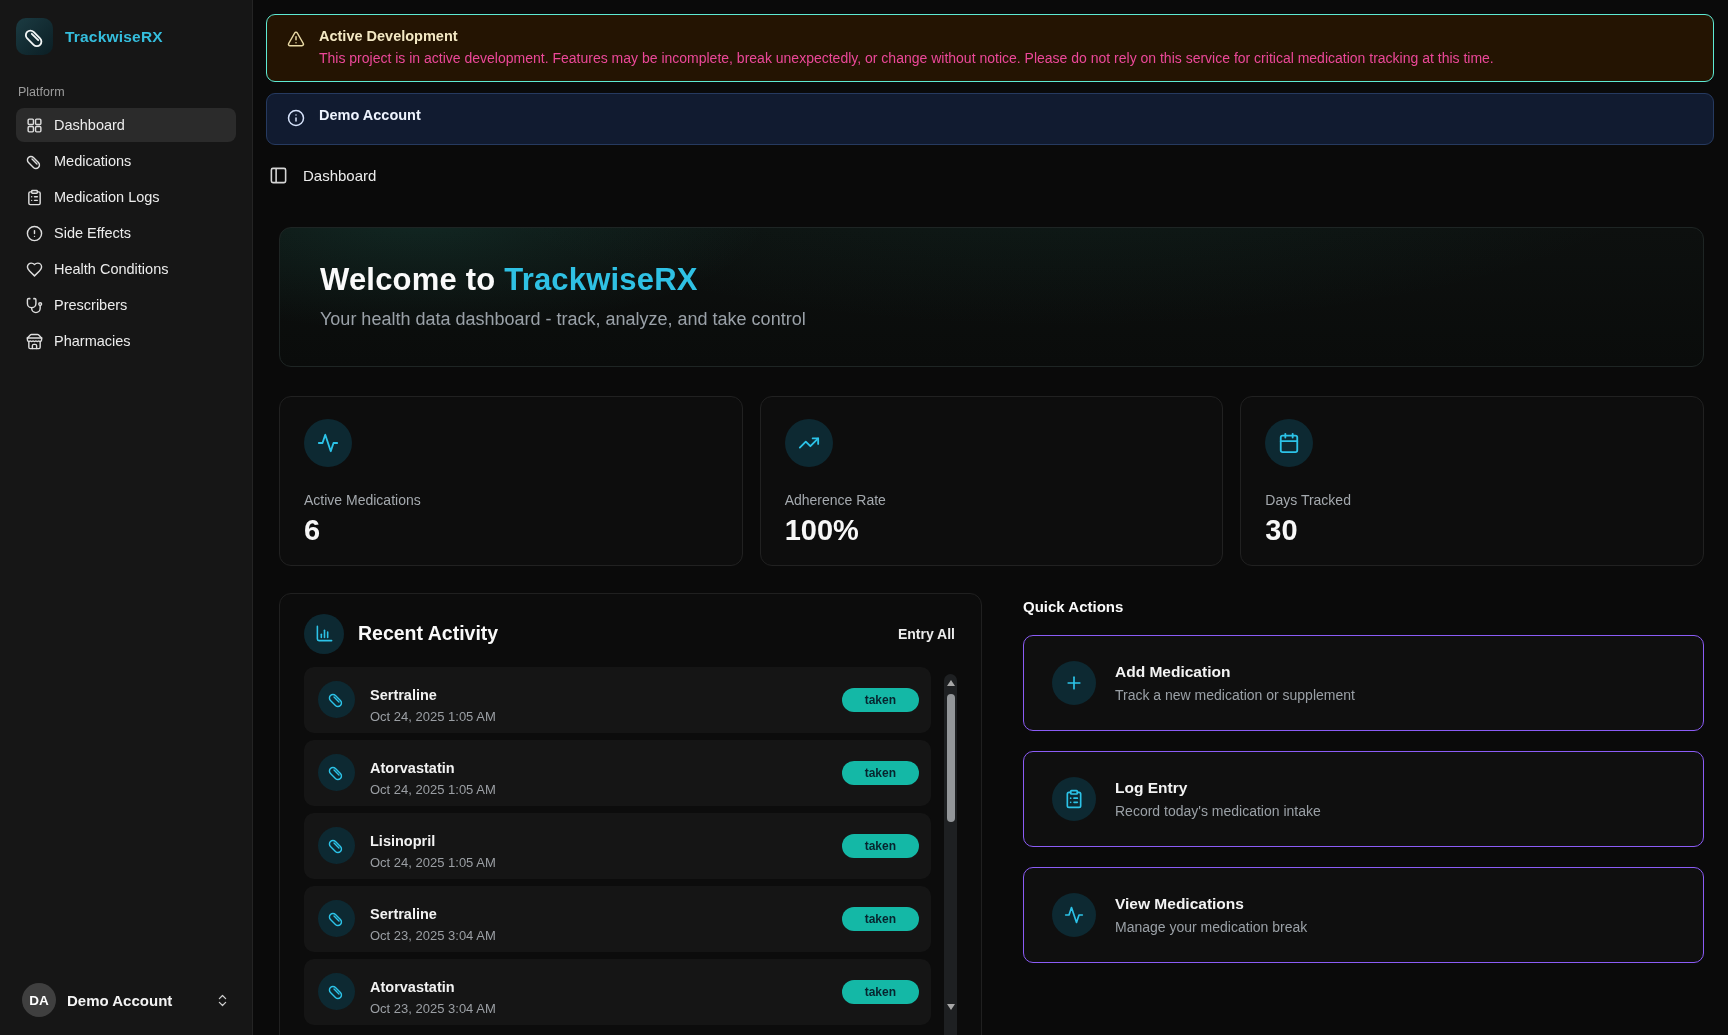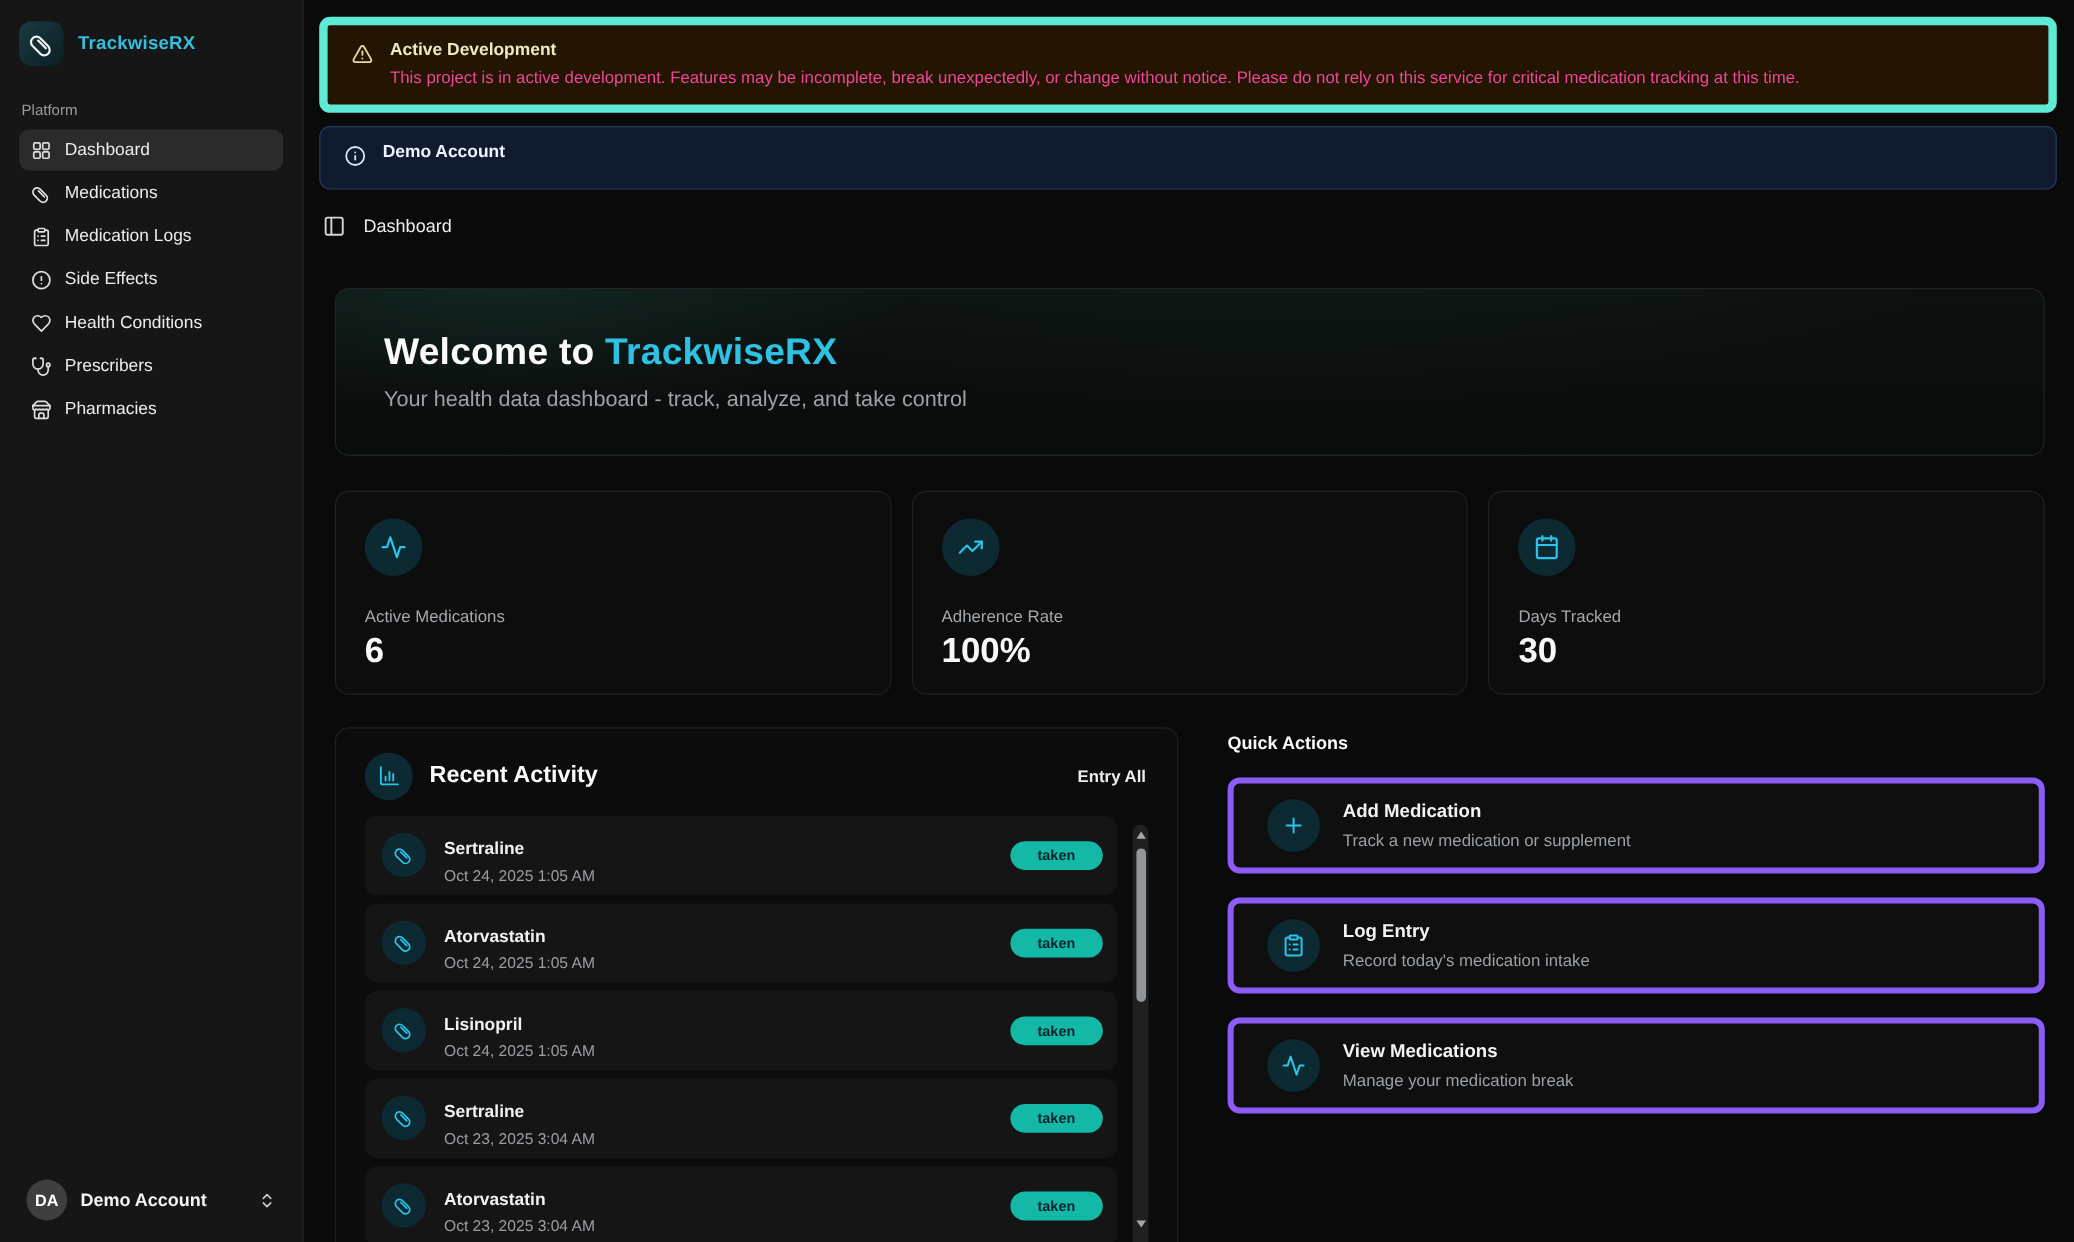--- a/index.html
+++ b/index.html
@@ -24,21 +24,21 @@
   .sidebar-spacer { flex:1; }
   .user-row { display:flex; align-items:center; gap:11px; padding:4px 6px 4px 6px; border-radius:8px; cursor:pointer; }
   .avatar { width:34px; height:34px; border-radius:50%; background:#3f3f3f; color:#fff;
     display:flex; align-items:center; justify-content:center; font-size:13.5px; font-weight:bold; }
   .user-name { font-size:15px; font-weight:bold; color:#f3f3f3; flex:1; }
   .user-row svg { width:15px; height:15px; color:#cfcfcf; }
 
   
   .main { flex:1; padding:14px 14px 0 13px; position:relative; }
   .banner { border-radius:9px; padding:13px 20px; display:flex; gap:14px; }
-  .banner.warning { background:#241402; border:7px solid #5eead4; }
+  .banner.warning { background:#241402; border:1px solid #5eead4; }
   .banner.info { background:#111b30; border:1px solid #263a60; }
   .banner .b-icon { margin-top:2px; }
   .banner.warning svg { width:18px; height:18px; color:#e8d9a4; }
   .banner.info svg { width:18px; height:18px; color:#d7e3fb; }
   .banner-title { font-size:14.5px; font-weight:bold; margin-bottom:5px; }
   .banner-body { font-size:14px; line-height:1.35; }
   .banner.warning .banner-title { color:#f3e8c4; }
   .banner.warning .banner-body { color:#ec4899; }
   .banner.info .banner-title { color:#eef3fd; }
   .banner.info .banner-body { color:#d5e1f9; }
@@ -96,21 +96,21 @@
     border-radius:7px 7px 0 0; cursor:pointer; }
   .sb-up { position:absolute; top:6px; left:2.5px; width:0; height:0;
     border-left:4px solid transparent; border-right:4px solid transparent; border-bottom:6px solid #a7a7a7; }
   .sb-thumb { position:absolute; top:20px; left:2.5px; width:8px; height:128px; background:#939699; border-radius:4px; }
   .sb-down { position:absolute; top:330px; left:2.5px; width:0; height:0;
     border-left:4px solid transparent; border-right:4px solid transparent; border-top:6px solid #a7a7a7; }
 
   
   .quick-col { flex:1; }
   .quick-title { margin-top:5px; font-size:15px; font-weight:bold; color:#fafafa; }
-  .action-card { margin-top:20px; height:80px; background:#0f0f0f; border:5px solid #8b5cf6;
+  .action-card { margin-top:20px; height:96px; background:#0f0f0f; border:1px solid #8b5cf6;
     border-radius:10px; display:flex; align-items:center; padding:0 28px; gap:19px; cursor:pointer; }
   .action-card:first-of-type { margin-top:36px; }
   .action-circle { width:44px; height:44px; border-radius:50%; background:#0d2932;
     display:flex; align-items:center; justify-content:center; flex:0 0 auto; }
   .action-circle svg { width:20px; height:20px; color:#2cc3e8; }
   .action-title { font-size:15.5px; font-weight:bold; color:#f3f3f3; }
   .action-desc { font-size:14px; color:#9aa0a6; margin-top:6px; }
 </style>
 </head>
 <body>

